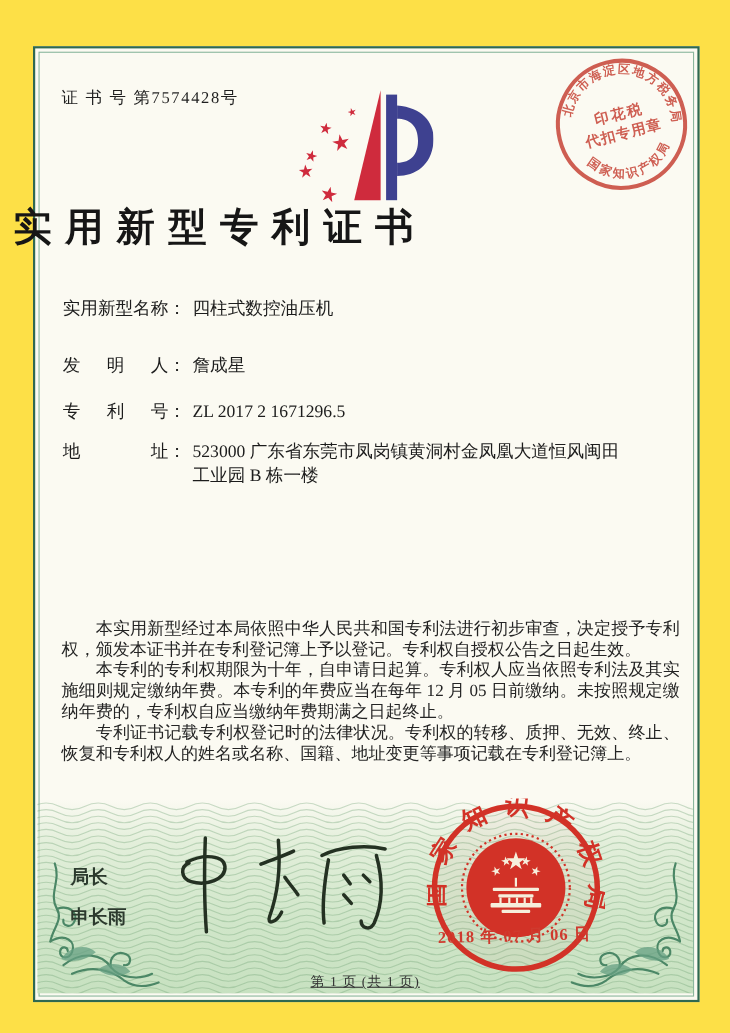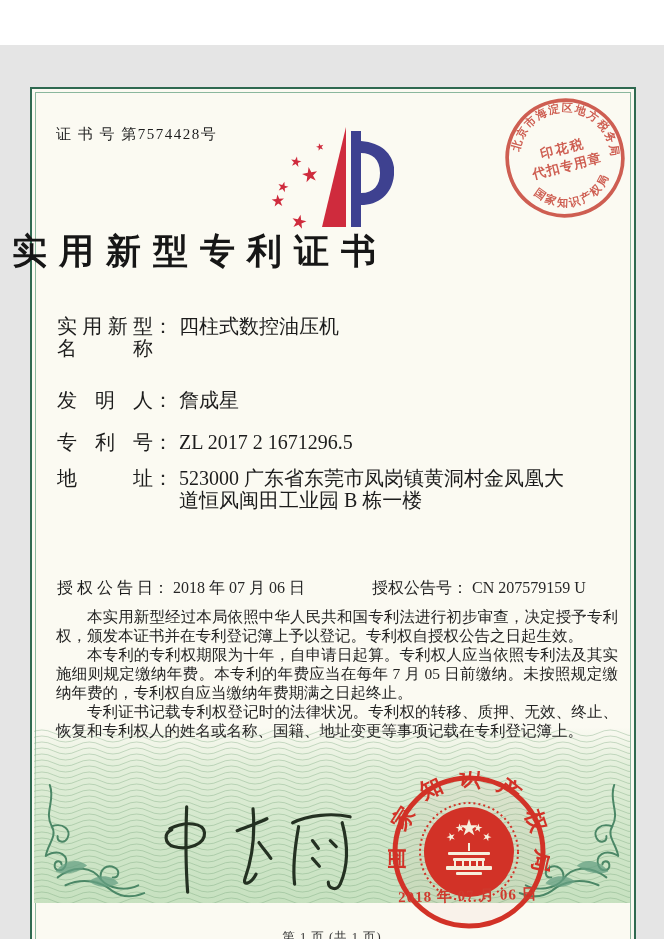--- a/index.html
+++ b/index.html
@@ -2,21 +2,21 @@
 <html><head>
 <meta charset="utf-8">
 <style>
   html,body{margin:0;padding:0;}
   body{
     width:664px;height:939px;position:relative;overflow:hidden;
     background:#ffffff;
     font-family:"Liberation Serif","DejaVu Serif",serif;
     color:#262626;
   }
-  .paper{position:absolute;inset:0;background:#e5e5e5;margin-top:45px;}
+  .paper{position:absolute;inset:0;background:#fde047;}
   
   .frame-outer{
     position:absolute;left:30px;top:42px;width:602px;height:865px;
     border:2px solid #2f6950;background:#fbfaf2;z-index:1;
   }
   .frame-inner{
     position:absolute;inset:3px;border:1px solid #8ab79d;
   }
   
   .green-zone{
@@ -41,21 +41,21 @@
   .tax-stamp{
     position:absolute;left:502px;top:50px;width:126px;height:126px;z-index:5;
     transform:rotate(-14deg);opacity:.88;
   }
   .title{
     position:absolute;left:0;right:0;top:183px;margin:0;z-index:4;
     font-size:35px;font-weight:bold;color:#161616;
     letter-spacing:12px;text-indent:12px;
   }
   
-  #fields{position:absolute;left:57px;top:270px;right:40px;z-index:4;font-size:20px;line-height:22px;}
+  #fields{position:absolute;left:57px;top:270px;right:40px;z-index:4;font-size:16px;line-height:22px;}
   .frow{margin-bottom:20px;}
   .frow.r0{margin-bottom:30px;}
   .frow.r2{margin-bottom:14px;}
   .frow.r5{margin-bottom:0;}
   .flabel{display:inline-block;width:96px;text-align:justify;text-align-last:justify;vertical-align:top;color:#1c1c1c;}
   .fcolon{display:inline-block;vertical-align:top;}
   .fvalue{display:inline-block;width:400px;vertical-align:top;margin-left:6px;color:#1c1c1c;}
   .grant-row{position:absolute;left:57px;top:532px;right:36px;height:22px;z-index:4;font-size:16px;line-height:22px;}
   .g-left{position:absolute;left:0;white-space:nowrap;}
   .g-right{position:absolute;left:315px;white-space:nowrap;}
@@ -190,37 +190,31 @@
 
   <h1 class="title">实用新型专利证书</h1>
 
   <div id="fields">
       <div class="frow r0"><span class="flabel">实用新型名称</span><span class="fcolon">：</span><span class="fvalue">四柱式数控油压机</span></div>
       <div class="frow r1"><span class="flabel">发明人</span><span class="fcolon">：</span><span class="fvalue">詹成星</span></div>
       <div class="frow r2"><span class="flabel">专利号</span><span class="fcolon">：</span><span class="fvalue">ZL 2017 2 1671296.5</span></div>
       <div class="frow r5"><span class="flabel">地址</span><span class="fcolon">：</span><span class="fvalue">523000 广东省东莞市凤岗镇黄洞村金凤凰大道恒风闽田工业园 B 栋一楼</span></div>
     </div>
 
-  <div class="grant-row">
-    <span class="g-left">
-      <span class="flabel">授权公告日</span><span class="fcolon">：</span>
-      <span>2018 年 07 月 06 日</span>
-    </span>
-    <span class="g-right">
-      <span>授权公告号</span><span class="fcolon">：</span>
-      <span>CN 207579159 U</span>
-    </span>
-  </div>
 
   <div id="paragraphs">
       <p>本实用新型经过本局依照中华人民共和国专利法进行初步审查，决定授予专利权，颁发本证书并在专利登记簿上予以登记。专利权自授权公告之日起生效。</p>
-      <p>本专利的专利权期限为十年，自申请日起算。专利权人应当依照专利法及其实施细则规定缴纳年费。本专利的年费应当在每年 7 月 05 日前缴纳。未按照规定缴纳年费的，专利权自应当缴纳年费期满之日起终止。</p>
+      <p>本专利的专利权期限为十年，自申请日起算。专利权人应当依照专利法及其实施细则规定缴纳年费。本专利的年费应当在每年 12 月 05 日前缴纳。未按照规定缴纳年费的，专利权自应当缴纳年费期满之日起终止。</p>
       <p>专利证书记载专利权登记时的法律状况。专利权的转移、质押、无效、终止、恢复和专利权人的姓名或名称、国籍、地址变更等事项记载在专利登记簿上。</p>
     </div>
 
+  <div class="sig-block">
+    <div>局长</div>
+    <div>申长雨</div>
+  </div>
 
   <svg class="signature" viewBox="0 0 230 105">
     <g fill="none" stroke="#243122" stroke-width="3.2" stroke-linecap="round">
       <path d="M28 34 C44 26 62 28 63 38 C64 50 46 56 32 52 C22 49 22 38 30 35"></path>
       <path d="M45 12 C44 40 44 72 46 98"></path>
       <path d="M112 14 C114 38 112 62 104 84 C101 92 110 90 115 80"></path>
       <path d="M96 36 C106 32 118 28 126 24"></path>
       <path d="M118 48 C122 54 126 58 130 64"></path>
       <path d="M152 28 C168 20 192 18 210 22"></path>
       <path d="M158 32 C154 54 152 74 154 90"></path>

